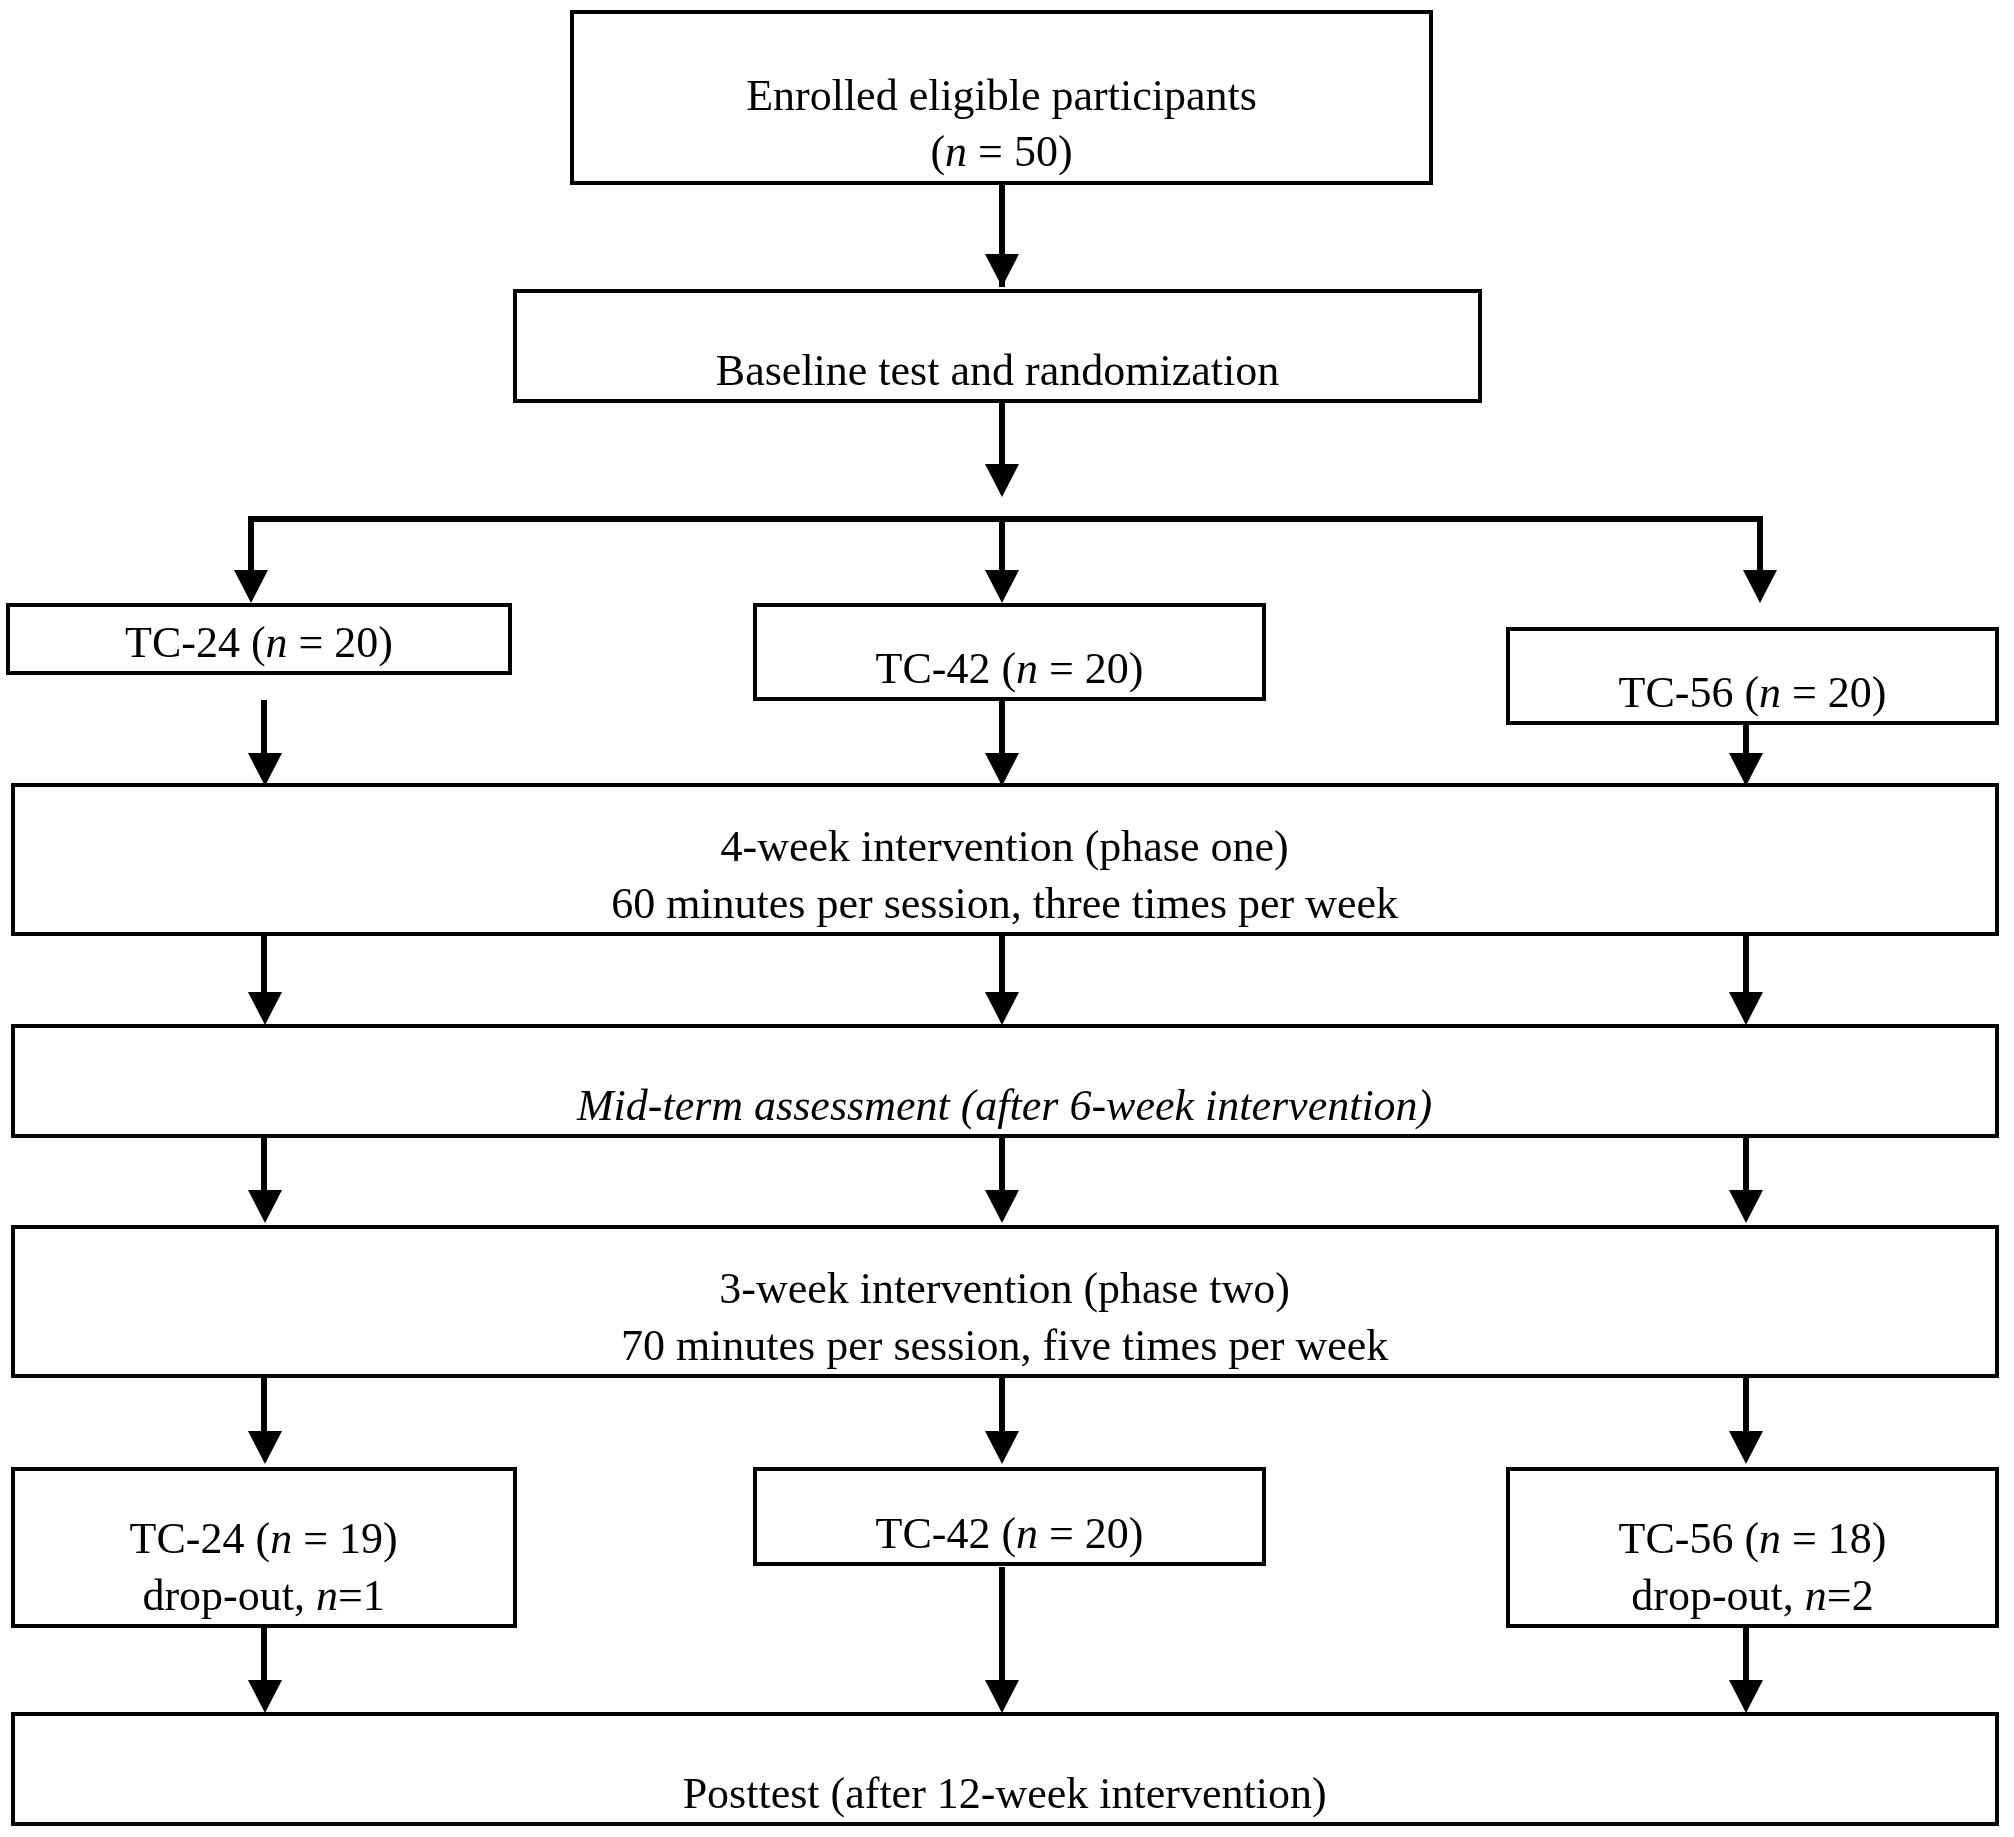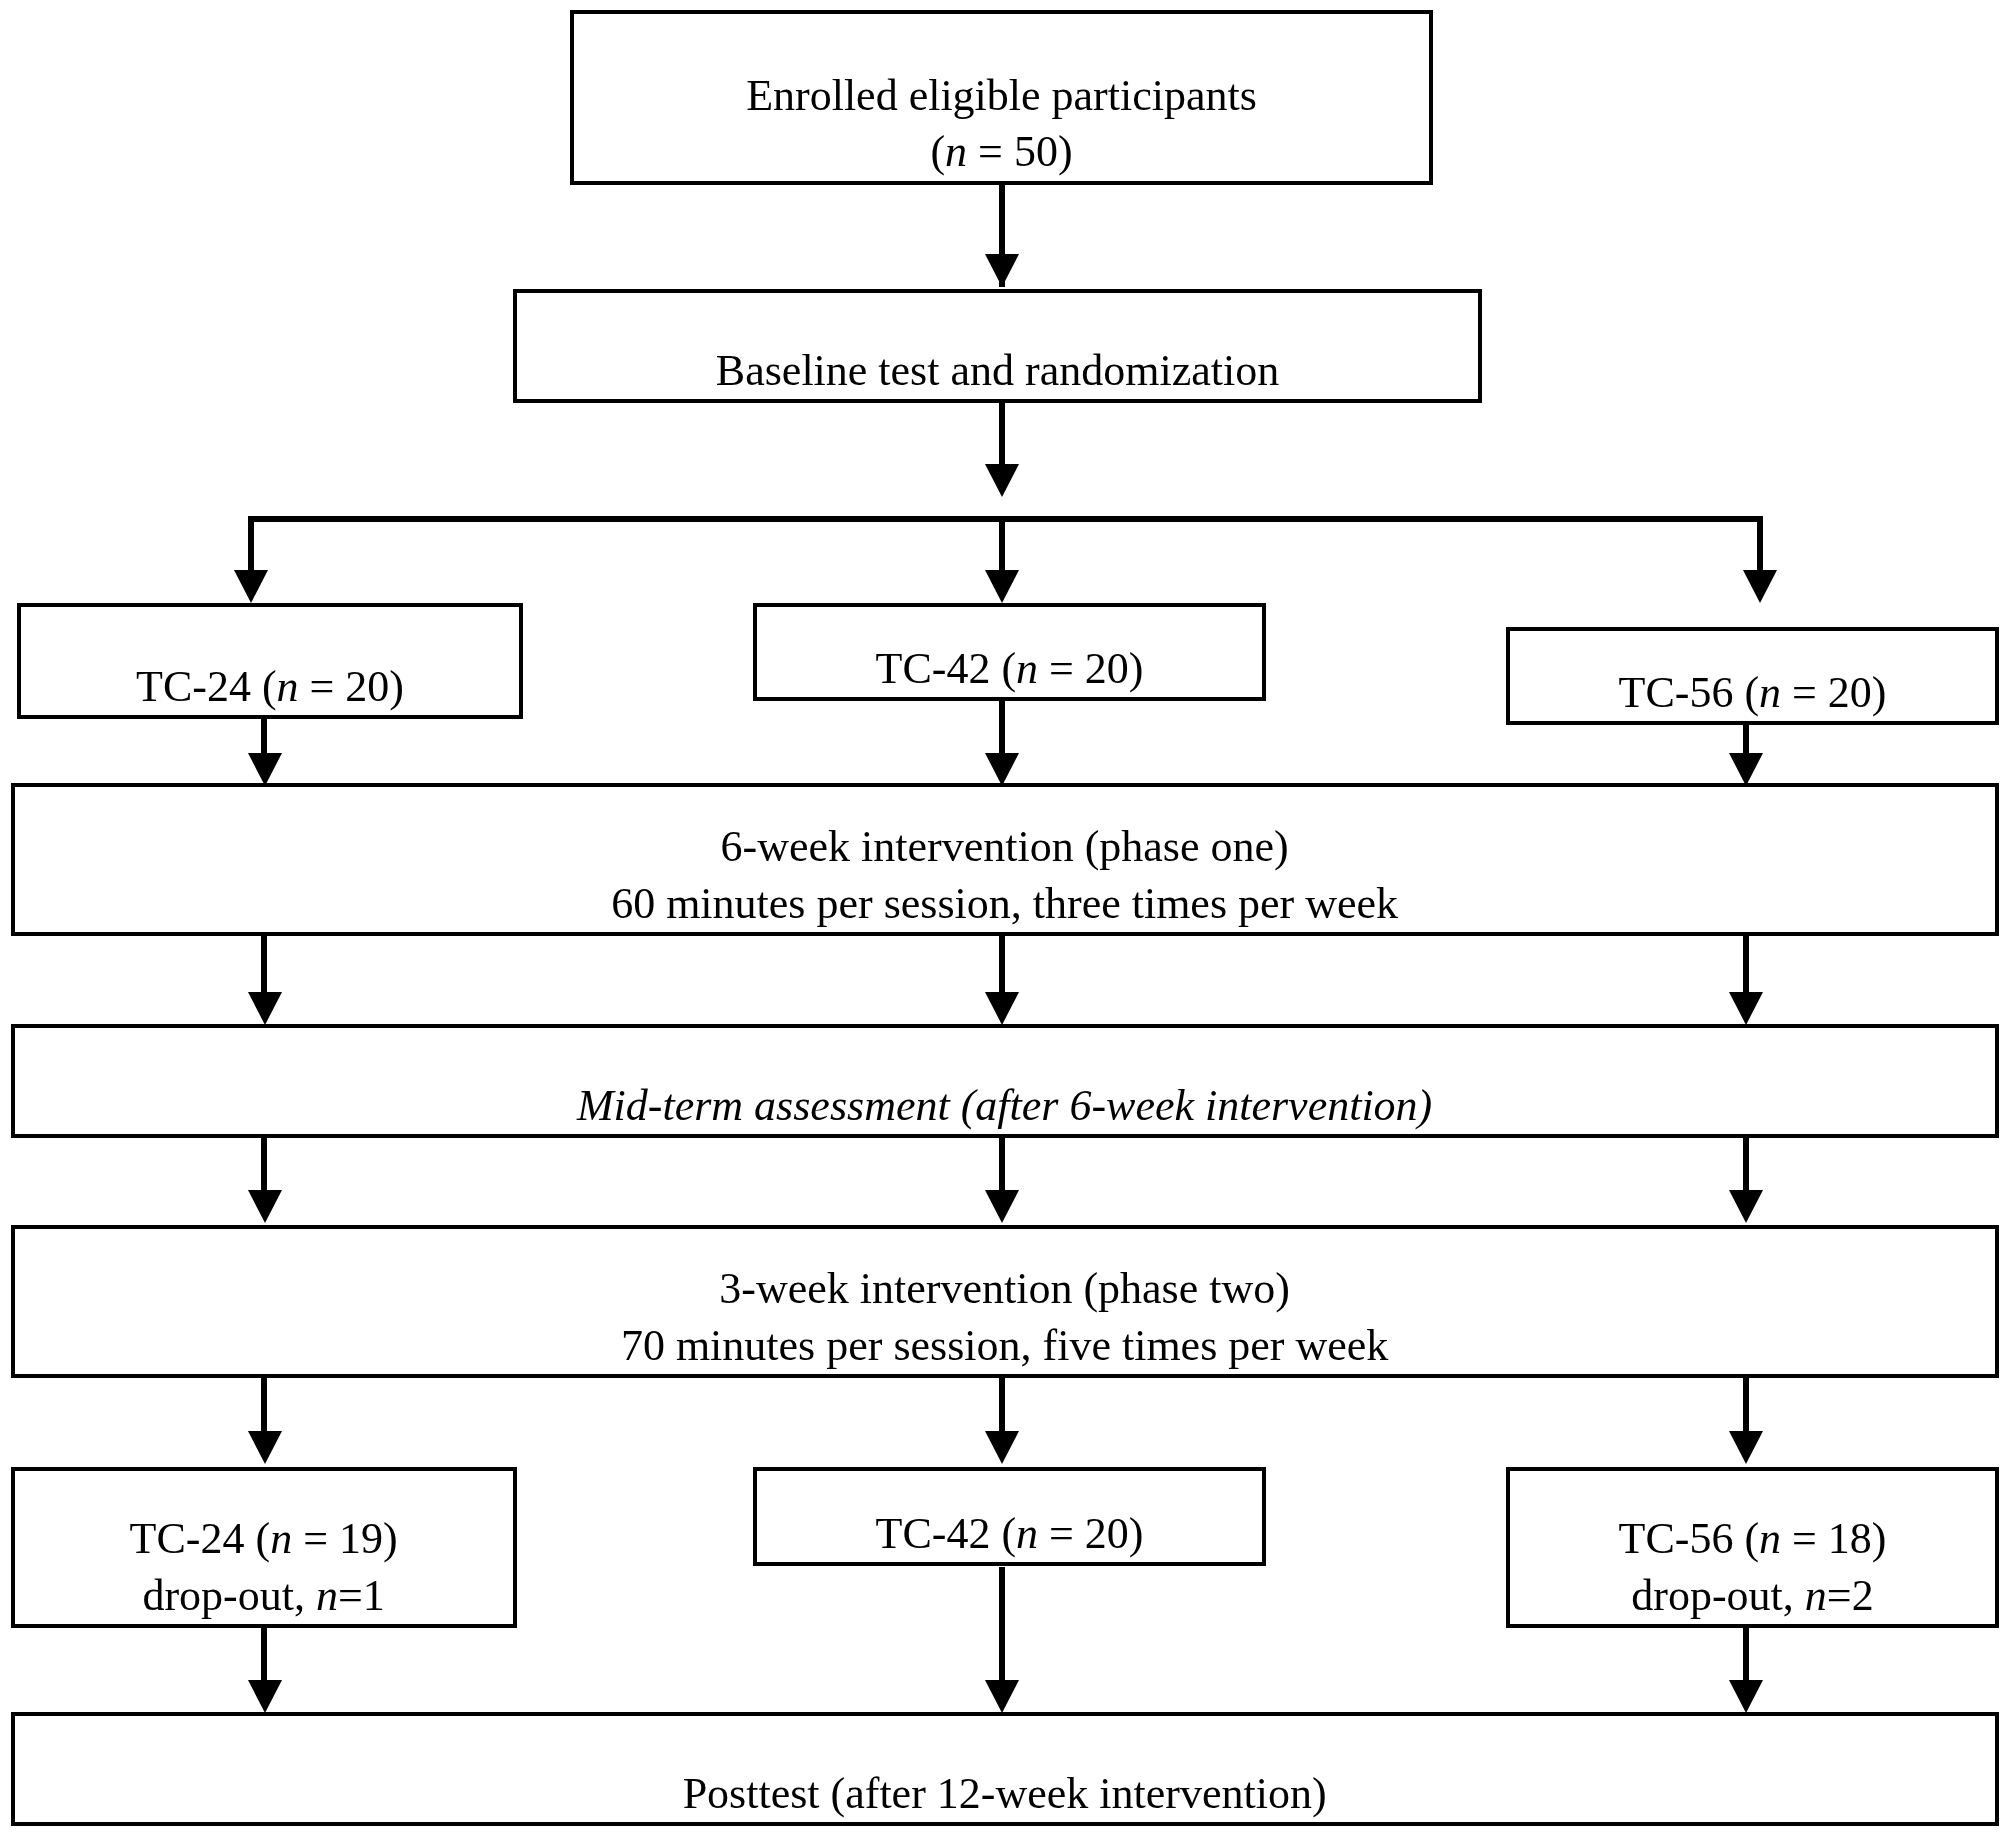--- a/index.html
+++ b/index.html
@@ -93,21 +93,21 @@
 
   <div class="vline" style="left:248px; top:516px; height:77px;"></div>
   <div class="arrowhead" style="left:234px; top:570px;"></div>
 
   <div class="vline" style="left:999px; top:516px; height:77px;"></div>
   <div class="arrowhead" style="left:985px; top:570px;"></div>
 
   <div class="vline" style="left:1757px; top:516px; height:77px;"></div>
   <div class="arrowhead" style="left:1743px; top:570px;"></div>
 
-  <div class="node" style="left:17px; top:603px; width:506px; height:116px;">
+  <div class="node" style="left:6px; top:603px; width:506px; height:72px;">
     <div class="inner">
       <span class="line"><span>TC-24 (</span><em>n</em><span> = 20)</span></span>
     </div>
   </div>
 
   <div class="node" style="left:753px; top:603px; width:513px; height:98px;">
     <div class="inner">
       <span class="line"><span>TC-42 (</span><em>n</em><span> = 20)</span></span>
     </div>
   </div>
@@ -122,21 +122,21 @@
   <div class="arrowhead" style="left:248px; top:753px;"></div>
 
   <div class="vline" style="left:999px; top:700px; height:73px;"></div>
   <div class="arrowhead" style="left:985px; top:753px;"></div>
 
   <div class="vline" style="left:1743px; top:700px; height:73px;"></div>
   <div class="arrowhead" style="left:1729px; top:753px;"></div>
 
   <div class="node" style="left:10.6px; top:783px; width:1988px; height:153px;">
     <div class="inner">
-      <span class="line">6-week intervention (phase one)</span>
+      <span class="line">4-week intervention (phase one)</span>
       <span class="line">60 minutes per session, three times per week</span>
     </div>
   </div>
 
   <div class="vline" style="left:261px; top:936px; height:77px;"></div>
   <div class="arrowhead" style="left:248px; top:992px;"></div>
 
   <div class="vline" style="left:999px; top:936px; height:77px;"></div>
   <div class="arrowhead" style="left:985px; top:992px;"></div>
 

